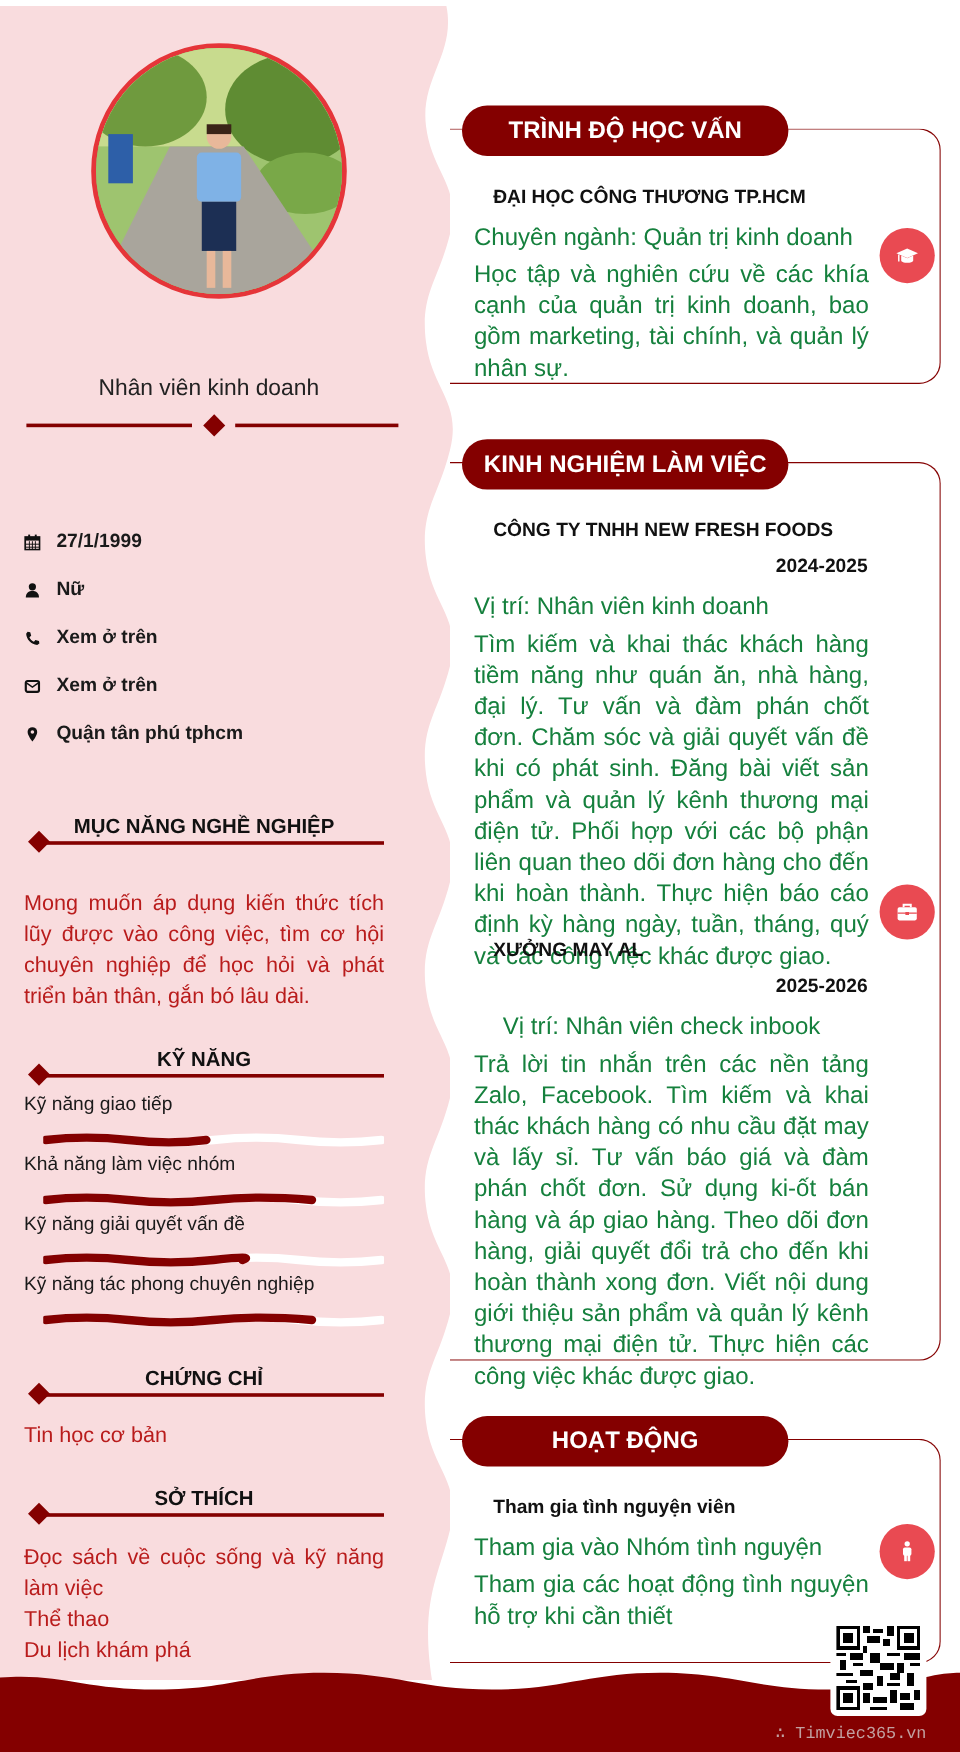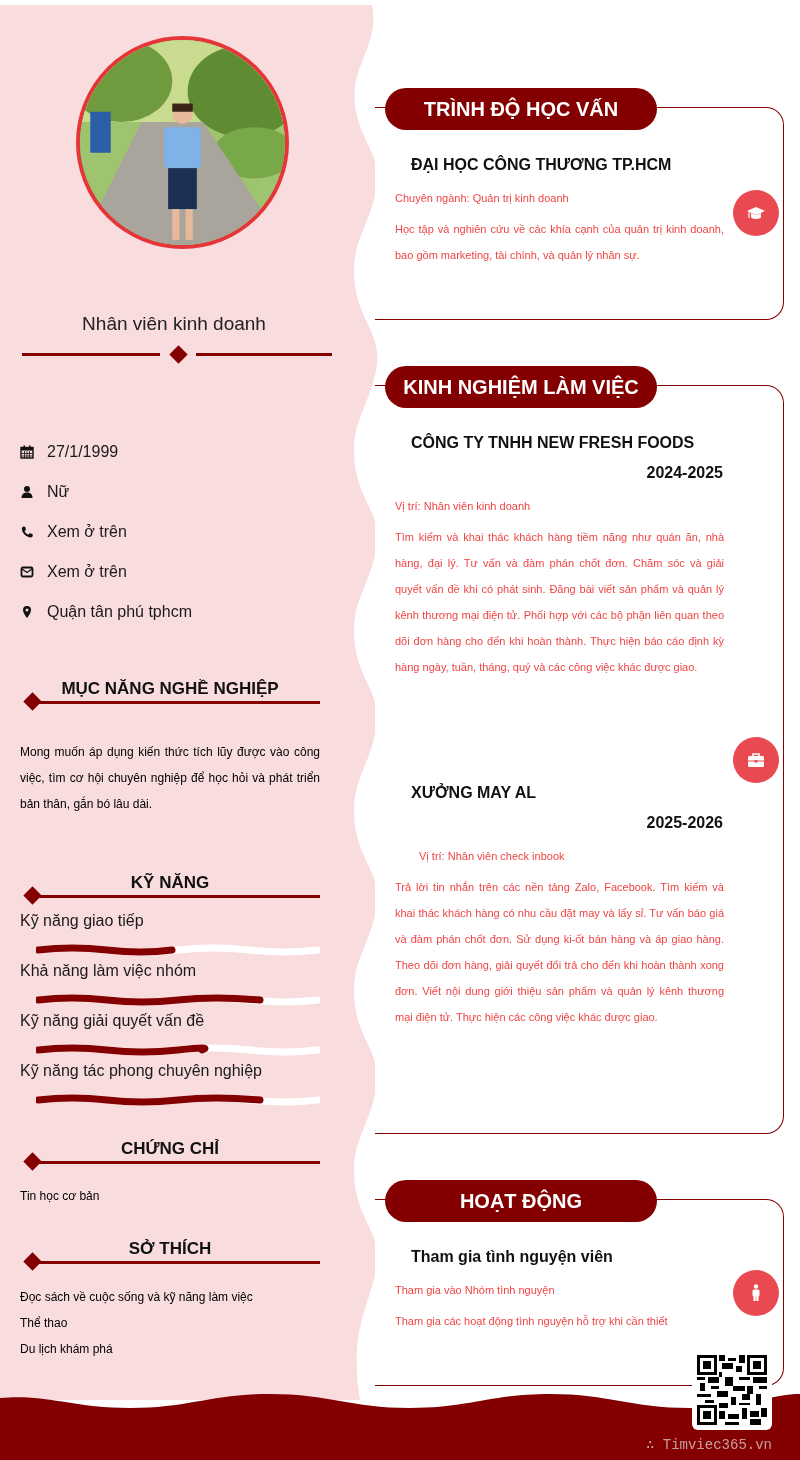--- a/index.html
+++ b/index.html
@@ -16,46 +16,46 @@
     border: 4px solid #e53539; overflow: hidden; background: #8fb86a; }
   .avatar svg { width: 100%; height: 100%; display: block; }
 
   .name { position: absolute; left: 0; width: 348px; top: 264px; text-align: center; font-weight: bold; font-size: 27px; color: #111; }
   .job-title { position: absolute; left: 0; width: 348px; top: 313px; text-align: center; font-size: 19px; color: #222; }
   .name-divider { position: absolute; left: 22px; top: 344px; width: 310px; height: 20px; }
   .name-divider .line-l { position: absolute; left: 0; top: 9px; width: 138px; height: 3px; background: #840000; }
   .name-divider .line-r { position: absolute; left: 174px; top: 9px; width: 136px; height: 3px; background: #840000; }
   .name-divider .dia { position: absolute; left: 150px; top: 4px; width: 13px; height: 13px; background: #840000; transform: rotate(45deg); }
 
-  .contact { position: absolute; left: 20px; top: 432px; width: 320px; }
+  .contact { position: absolute; left: 20px; top: 432px; width: 320px; font-weight: bold; }
   .contact-row { height: 40px; display: flex; align-items: center; font-size: 16px; color: #1a1a1a; }
   .contact-row .ic { width: 27px; display: flex; align-items: center; }
   .contact-row .ic svg { width: 14px; height: 14px; }
 
   .side-head { position: absolute; left: 20px; width: 300px; height: 30px; }
   .side-head .t { position: absolute; left: 0; width: 300px; text-align: center; top: 0; font-weight: bold; font-size: 17px; color: #111; padding-left: 0; }
   .side-head .hl { position: absolute; left: 12px; right: 0; top: 22px; height: 3px; background: #840000; }
   .side-head .hd { position: absolute; left: 6px; top: 16px; width: 13px; height: 13px; background: #840000; transform: rotate(45deg); }
 
-  .side-para { position: absolute; left: 20px; width: 300px; font-size: 12px; line-height: 26px; text-align: justify; color: #000000; }
+  .side-para { position: absolute; left: 20px; width: 300px; font-size: 18px; line-height: 26px; text-align: justify; color: #b91c1c; }
 
   .skill { position: absolute; left: 20px; width: 300px; }
   .skill .lbl { font-size: 16px; color: #1a1a1a; height: 22px; }
   .skill .bar { position: absolute; left: 16px; top: 32px; width: 284px; height: 12px; }
 
   
   .section { position: absolute; left: 375px; width: 409px; border: 1.5px solid #840000; border-left: none; border-radius: 0 18px 18px 0; background: #fff; }
   .section-title { position: absolute; left: 10px; top: -20px; width: 272px; height: 42px; border-radius: 21px; background: #840000; color: #fff;
      font-weight: bold; font-size: 20px; text-align: center; line-height: 42px; }
   .section-icon { position: absolute; right: 4px; width: 46px; height: 46px; border-radius: 50%; background: #e94a52; display: flex; align-items: center; justify-content: center; }
   .section-icon svg { width: 20px; height: 20px; }
 
   .entry-title { position: absolute; left: 20px; font-weight: bold; font-size: 16px; color: #111; margin-left: 16px; }
   .entry-date { position: absolute; right: 60px; font-weight: bold; font-size: 16px; color: #111; }
-  .entry-text { position: absolute; left: 20px; width: 329px; font-size: 11px; line-height: 26px; color: #ef4444; text-align: justify; }
+  .entry-text { position: absolute; left: 20px; width: 329px; font-size: 20px; line-height: 26px; color: #15803d; text-align: justify; }
 
   .footer { position: absolute; left: 0; top: 1390px; width: 800px; height: 70px; }
   .watermark { position: absolute; right: 28px; top: 1436px; font-family: "Liberation Mono", monospace; font-size: 14px; color: #c2a0a0; }
   .qr { position: absolute; left: 692px; top: 1350px; width: 80px; height: 80px; background: #fff; border-radius: 6px; padding: 5px; }
   .qr svg { width: 70px; height: 70px; display: block; }
 </style>
 </head>
 <body>
 
 <div class="page">

